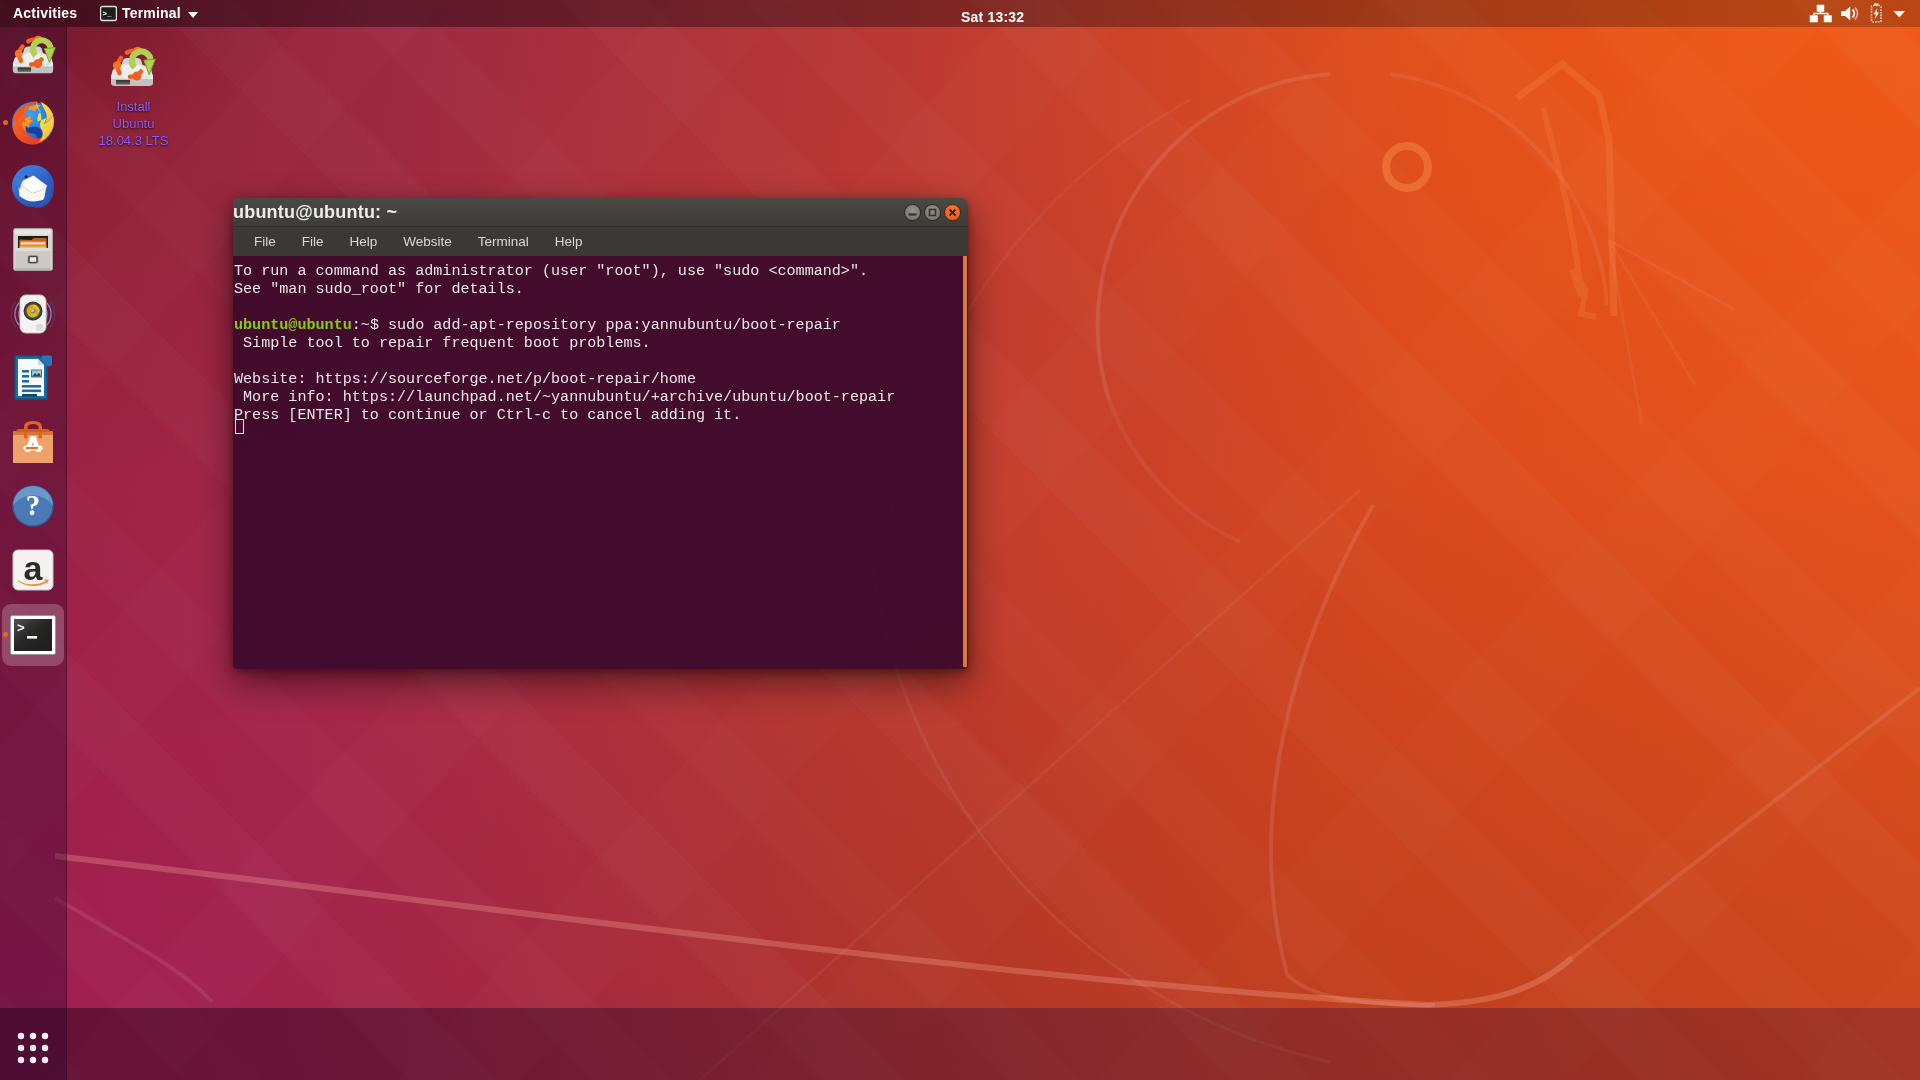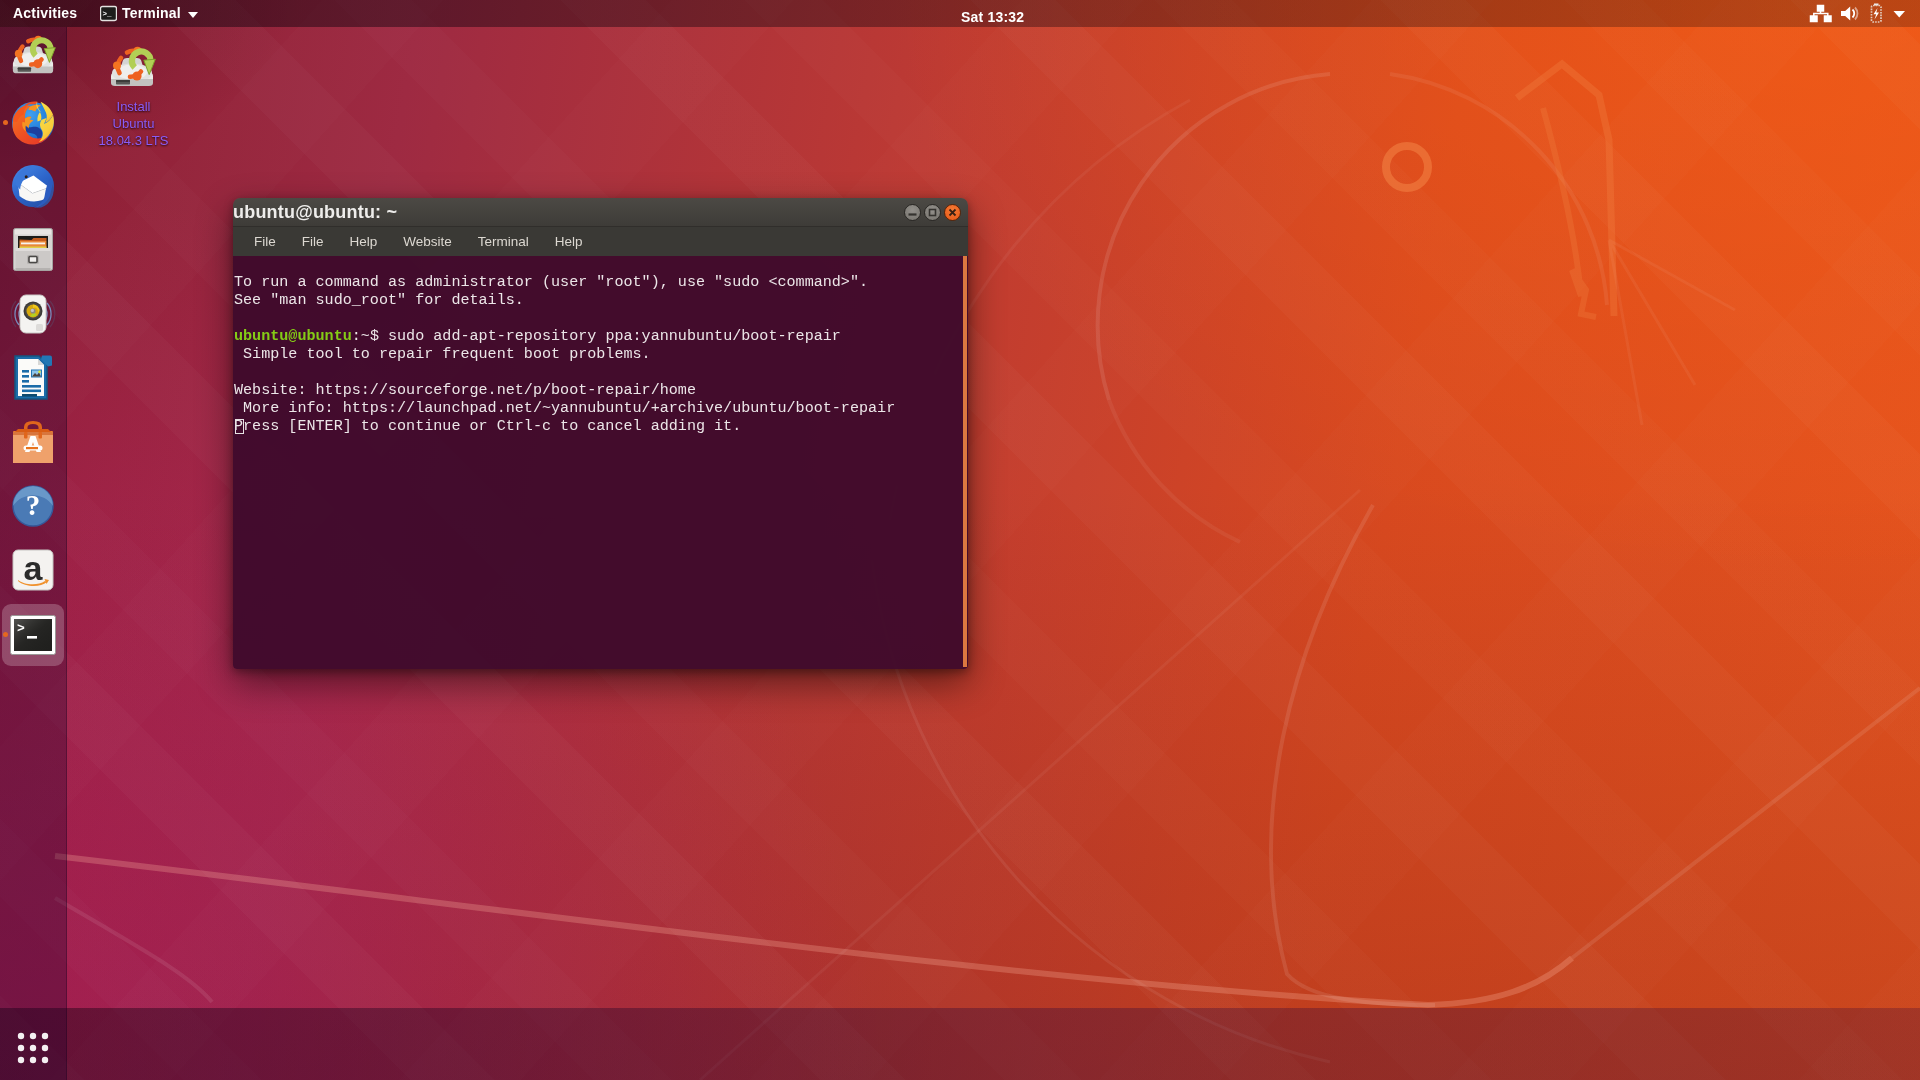--- a/index.html
+++ b/index.html
@@ -40,21 +40,21 @@
   .titlebar{position:absolute;left:0;top:0;right:0;height:29px;border-radius:7px 7px 0 0;background:linear-gradient(#4c4944,#3e3c38);border-bottom:1px solid #302e2b;box-sizing:border-box;}
   .title{position:absolute;left:0;right:0;top:0;text-align:left;line-height:28px;color:#eeedeb;font-size:18px;font-weight:bold;letter-spacing:0.2px;}
   .wbtn{position:absolute;top:6px;width:17px;height:17px;border-radius:50%;box-sizing:border-box;}
   .wbtn.mn{left:671px;background:radial-gradient(circle at 50% 35%,#93908b,#76736d);border:1px solid #2a2825;}
   .wbtn.mx{left:691px;background:radial-gradient(circle at 50% 35%,#93908b,#76736d);border:1px solid #2a2825;}
   .wbtn.cl{left:711px;background:radial-gradient(circle at 50% 35%,#f47b36,#e85715);border:1px solid #5a2408;}
   .menubar{position:absolute;left:0;top:29px;right:0;height:29px;background:#3a3935;}
   .menubar span{display:inline-block;padding:0 7px;margin-left:12px;color:#dcd8d1;font-size:13.5px;line-height:29px;}
   .menubar{padding-left:2px;box-sizing:border-box;}
   .term{position:absolute;left:0;top:58px;right:0;bottom:0;background:rgba(62,10,44,0.96);border-radius:0 0 4px 4px;overflow:hidden;}
-  .term pre{margin:0;padding:17px 0 0 1px;font-family:"Liberation Mono", monospace;font-size:15.1px;line-height:18px;color:#ece6e8;}
+  .term pre{margin:0;padding:6px 0 0 1px;font-family:"Liberation Mono", monospace;font-size:15.1px;line-height:18px;color:#ece6e8;}
   .term .g{color:#84cc16;font-weight:bold;}
   .scrollbar{position:absolute;right:1px;top:0;bottom:2px;width:4px;background:#dc7840;}
   .cursor{position:absolute;left:2px;top:163px;width:9px;height:15px;border:1.5px solid #e8e2e4;box-sizing:border-box;}
 </style>
 </head>
 <body>
   <div class="rays"></div>
   <svg class="wall" width="1920" height="1080" viewBox="0 0 1920 1080" fill="none">
     <circle cx="1407" cy="167" r="21" stroke="#f28143" stroke-opacity="0.60" stroke-width="8"></circle>
     <path d="M1109 400 A 252 252 0 0 1 1330 74" stroke="#ffffff" stroke-opacity="0.10" stroke-width="4"></path>

